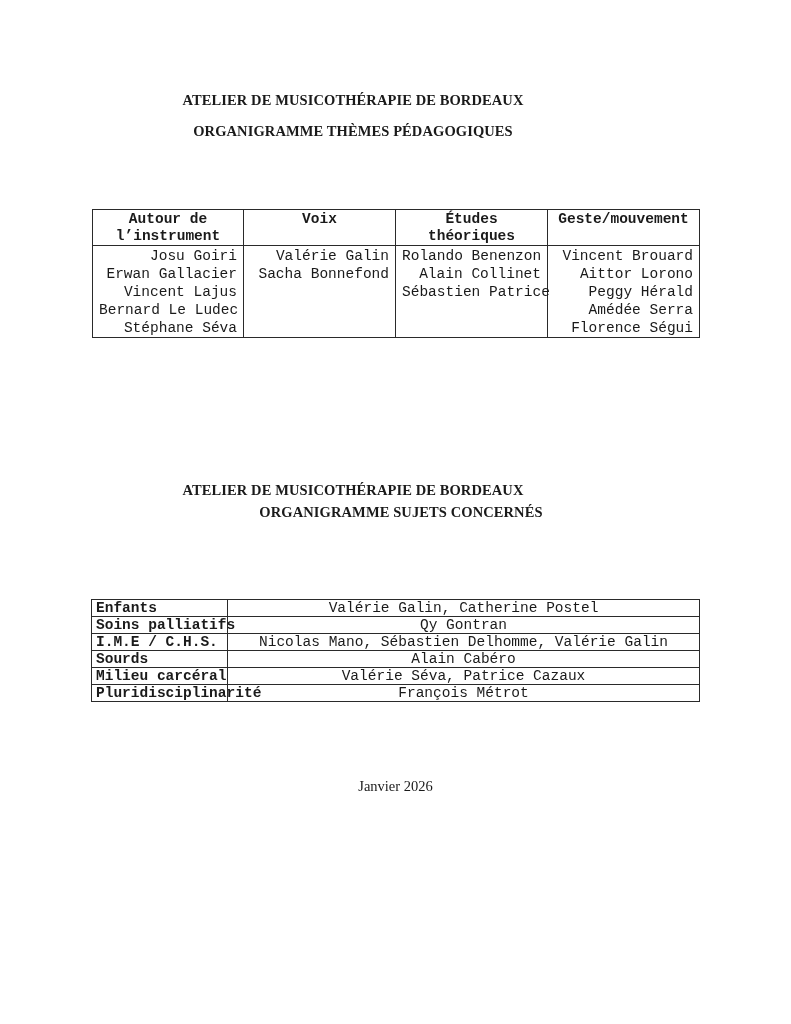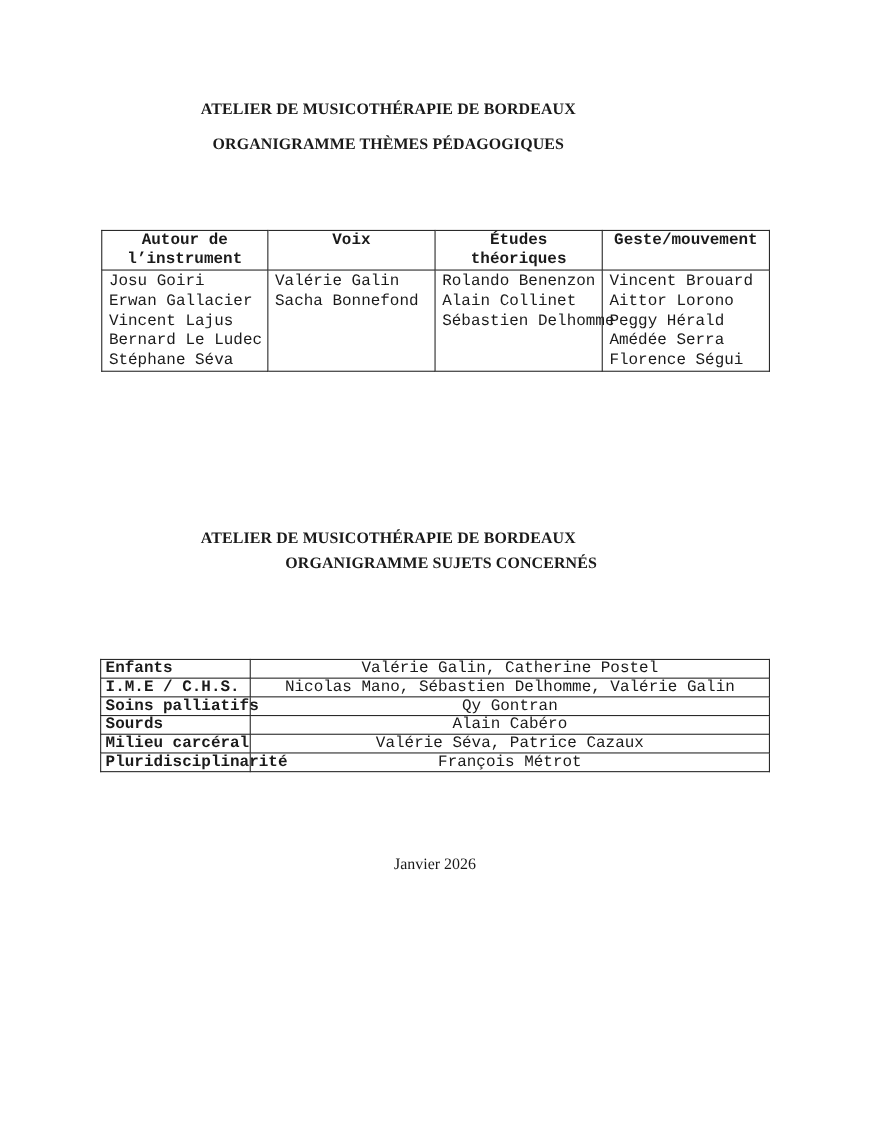--- a/index.html
+++ b/index.html
@@ -43,21 +43,21 @@
       padding: 0 6px;
     }
     #themes-table th {
       font-weight: bold;
       text-align: center;
       height: 34px;
       line-height: 17px;
       padding-top: 1px;
     }
     #themes-table td {
-      text-align: left;
+      text-align: right;
       line-height: 18px;
       height: 88px;
       padding-top: 1px;
     }
     #themes-table td .name {
       display: block;
       white-space: nowrap;
     }
     #subjects-table {
       left: 91px;
@@ -119,21 +119,21 @@
         <span class="name">Bernard Le Ludec</span>
         <span class="name">Stéphane Séva</span>
       </td>
       <td>
         <span class="name">Valérie Galin</span>
         <span class="name">Sacha Bonnefond</span>
       </td>
       <td>
         <span class="name">Rolando Benenzon</span>
         <span class="name">Alain Collinet</span>
-        <span class="name">Sébastien Delhomme</span>
+        <span class="name">Sébastien Patrice</span>
       </td>
       <td>
         <span class="name">Vincent Brouard</span>
         <span class="name">Aittor Lorono</span>
         <span class="name">Peggy Hérald</span>
         <span class="name">Amédée Serra</span>
         <span class="name">Florence Ségui</span>
       </td>
     </tr>
   </tbody>
@@ -146,26 +146,26 @@
   <colgroup>
     <col style="width:136px">
     <col style="width:472px">
   </colgroup>
   <tbody>
     <tr>
       <td class="label">Enfants</td>
       <td class="value">Valérie Galin, Catherine Postel</td>
     </tr>
     <tr>
+      <td class="label">Soins palliatifs</td>
+      <td class="value">Qy Gontran</td>
+    </tr>
+    <tr>
       <td class="label">I.M.E / C.H.S.</td>
       <td class="value">Nicolas Mano, Sébastien Delhomme, Valérie Galin</td>
-    </tr>
-    <tr>
-      <td class="label">Soins palliatifs</td>
-      <td class="value">Qy Gontran</td>
     </tr>
     <tr>
       <td class="label">Sourds</td>
       <td class="value">Alain Cabéro</td>
     </tr>
     <tr>
       <td class="label">Milieu carcéral</td>
       <td class="value">Valérie Séva, Patrice Cazaux</td>
     </tr>
     <tr>

